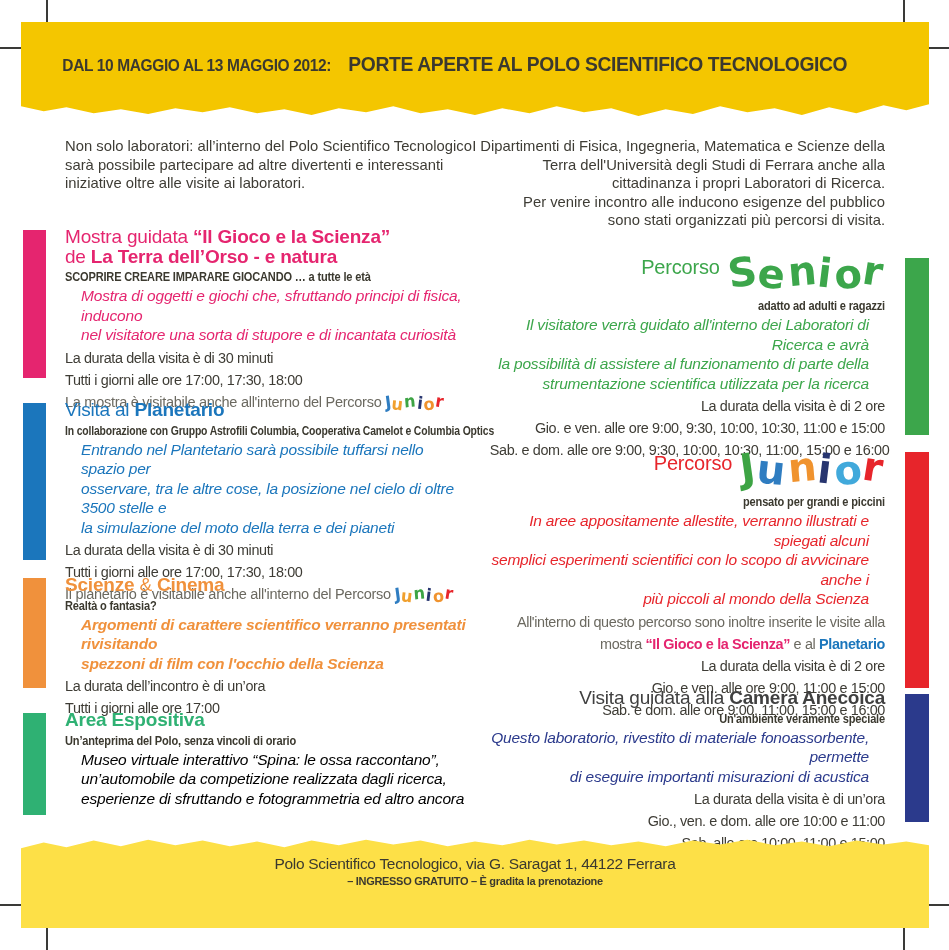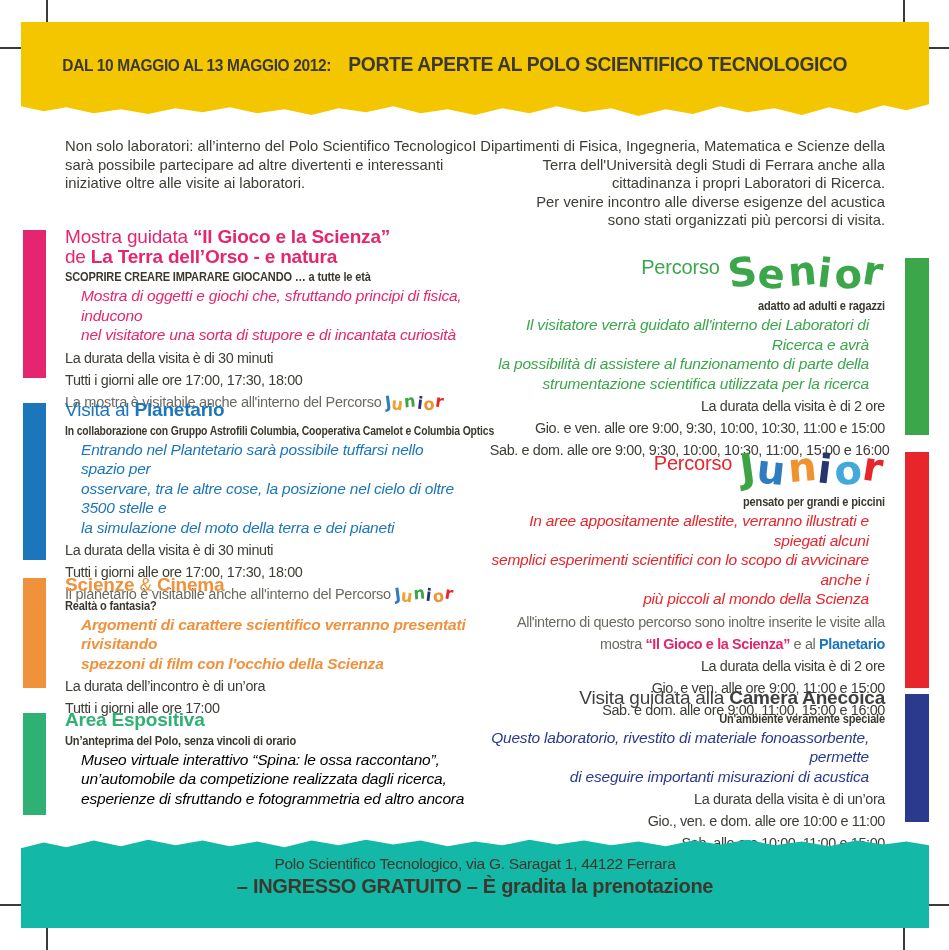--- a/index.html
+++ b/index.html
@@ -12,21 +12,21 @@
   .band{position:absolute;left:21px;width:908px;background:#F4C600}
   .band-top{top:22px;height:98px;
     clip-path:polygon(0 0,100% 0,100% 84%,97.5% 90%,95% 85%,92% 93%,89% 87%,86% 95%,83% 88%,80% 92%,77% 86%,74% 94%,71% 89%,68% 96%,65% 88%,62% 92%,59% 86%,56% 93%,53% 88%,50% 95%,47% 89%,44% 93%,41% 86%,38% 92%,35% 88%,32% 95%,29% 89%,26% 93%,23% 87%,20% 92%,17% 88%,14% 94%,11% 89%,8% 93%,5% 87%,2.5% 91%,0 86%);}
   .band-bottom{top:833px;height:95px;
     clip-path:polygon(0 16%,2.5% 10%,5% 15%,8% 8%,11% 14%,14% 7%,17% 13%,20% 8%,23% 14%,26% 9%,29% 15%,32% 8%,35% 13%,38% 7%,41% 12%,44% 8%,47% 14%,50% 9%,53% 13%,56% 7%,59% 12%,62% 8%,65% 13%,68% 9%,71% 14%,74% 8%,77% 12%,80% 7%,83% 13%,86% 9%,89% 14%,92% 8%,95% 12%,97.5% 9%,100% 13%,100% 100%,0 100%);}
   .band-top .hline{padding:30px 0 0 44px;white-space:nowrap;transform:scaleX(.94);transform-origin:left top;color:#3B392F}
   .date{font-weight:bold;font-size:16.5px;letter-spacing:-.4px}
   .big{font-weight:bold;font-size:20.5px;letter-spacing:-.4px;margin-left:14px}
   .band-bottom{text-align:center;color:#3B392F}
   .f1{margin:22px 0 2px;font-size:15.5px;letter-spacing:-.3px}
-  .f2{margin:0;font-size:20px;font-weight:bold;letter-spacing:-.3px}
+  .f2{margin:0;font-size:11px;font-weight:bold;letter-spacing:-.3px}
   
   .leftcol{position:absolute;left:65px;width:420px;text-align:left}
   .rightcol{position:absolute;left:460px;width:425px;text-align:right}
   .intro{font-size:14.8px;line-height:18.6px;margin:0}
   .li{top:137px}.ri{top:137px}
   
   .vbar{position:absolute;width:23px}
   .vl{left:23px}.vr{left:905px;width:24px}
   .b1{top:230px;height:148px}.b2{top:403px;height:157px}.b3{top:578px;height:110px}.b4{top:713px;height:102px}
   .b5{top:258px;height:177px}.b6{top:452px;height:236px}.b7{top:694px;height:128px}
@@ -69,21 +69,21 @@
 <div class="crop" style="left:903px;top:913px;width:2px;height:37px"></div>
 
 <header class="band band-top" style="background-color: rgb(244, 198, 0);">
   <div class="hline">
     <span class="date">DAL 10 MAGGIO AL 13 MAGGIO 2012:</span>
     <span class="big">PORTE APERTE AL POLO SCIENTIFICO TECNOLOGICO</span>
   </div>
 </header>
 
 <p class="leftcol intro li"><span>Non solo laboratori: all’interno del Polo Scientifico Tecnologico</span><br><span>sarà possibile partecipare ad altre divertenti e interessanti</span><br><span>iniziative oltre alle visite ai laboratori.</span></p>
-<p class="rightcol intro ri"><span>I Dipartimenti di Fisica, Ingegneria, Matematica e Scienze della</span><br><span>Terra dell'Università degli Studi di Ferrara anche alla</span><br><span>cittadinanza i propri Laboratori di Ricerca.</span><br><span>Per venire incontro alle diverse esigenze del acustica</span><br><span>sono stati organizzati più percorsi di visita.</span></p>
+<p class="rightcol intro ri"><span>I Dipartimenti di Fisica, Ingegneria, Matematica e Scienze della</span><br><span>Terra dell'Università degli Studi di Ferrara anche alla</span><br><span>cittadinanza i propri Laboratori di Ricerca.</span><br><span>Per venire incontro alle inducono esigenze del pubblico</span><br><span>sono stati organizzati più percorsi di visita.</span></p>
 
 <div class="vbar vl b1" style="background-color: rgb(229, 37, 111);"></div>
 <div class="vbar vl b2" style="background-color: rgb(27, 118, 188);"></div>
 <div class="vbar vl b3" style="background-color: rgb(240, 145, 60);"></div>
 <div class="vbar vl b4" style="background-color: rgb(47, 177, 115);"></div>
 
 <div class="vbar vr b5" style="background-color: rgb(60, 166, 75);"></div>
 <div class="vbar vr b6" style="background-color: rgb(231, 37, 43);"></div>
 <div class="vbar vr b7" style="background-color: rgb(43, 58, 140);"></div>
 
@@ -135,16 +135,16 @@
   <p class="info"><span>La durata della visita è di 2 ore</span><br><span>Gio. e ven. alle ore 9:00, 11:00 e 15:00</span><br><span>Sab. e dom. alle ore 9:00, 11:00, 15:00 e 16:00</span></p>
 </section>
 
 <section class="rightcol sec r3">
   <h3 style="color: #404040;"><span>Visita guidata alla </span><span style="font-weight: bold;">Camera Anecoica</span></h3>
   <p class="sub">Un'ambiente veramente speciale</p>
   <p class="desc" style="color: rgb(43, 58, 140);"><span>Questo laboratorio, rivestito di materiale fonoassorbente, permette</span><br><span>di eseguire importanti misurazioni di acustica</span></p>
   <p class="info"><span>La durata della visita è di un’ora</span><br><span>Gio., ven. e dom. alle ore 10:00 e 11:00</span><br><span>Sab. alle ore 10:00, 11:00 e 15:00</span></p>
 </section>
 
-<footer class="band band-bottom" style="background-color: #14b8a6;">
+<footer class="band band-bottom" style="background-color: #fde047;">
   <p class="f1">Polo Scientifico Tecnologico, via G. Saragat 1, 44122 Ferrara</p>
   <p class="f2">– INGRESSO GRATUITO – È gradita la prenotazione</p>
 </footer>
 
 </body></html>

